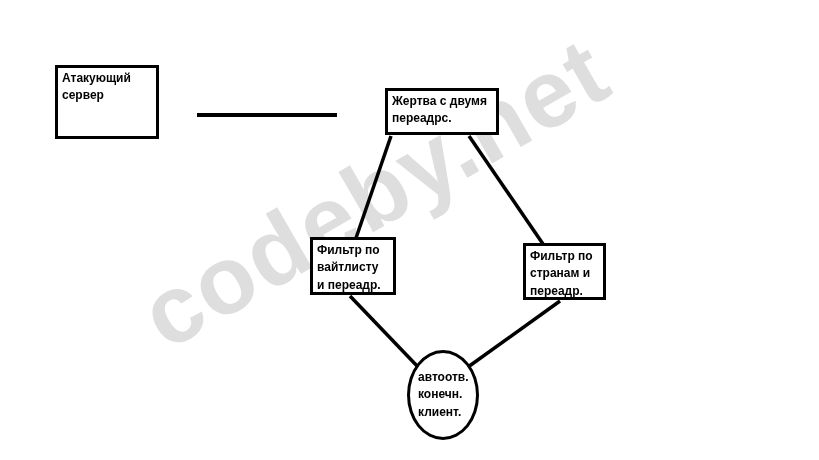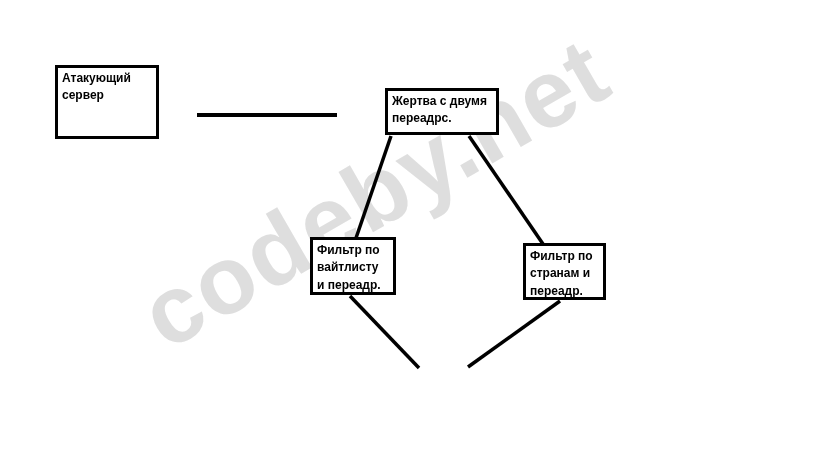--- a/index.html
+++ b/index.html
@@ -75,14 +75,17 @@
   </div>
 
   <div class="node node-filter-whitelist">
     <span>Фильтр по вайтлисту и переадр.</span>
   </div>
 
   <div class="node node-filter-country">
     <span>Фильтр по странам и переадр.</span>
   </div>
 
+  <div class="node node-client">
+    <span>автоотв. конечн. клиент.</span>
+  </div>
 
 </div>
 
 </body></html>

